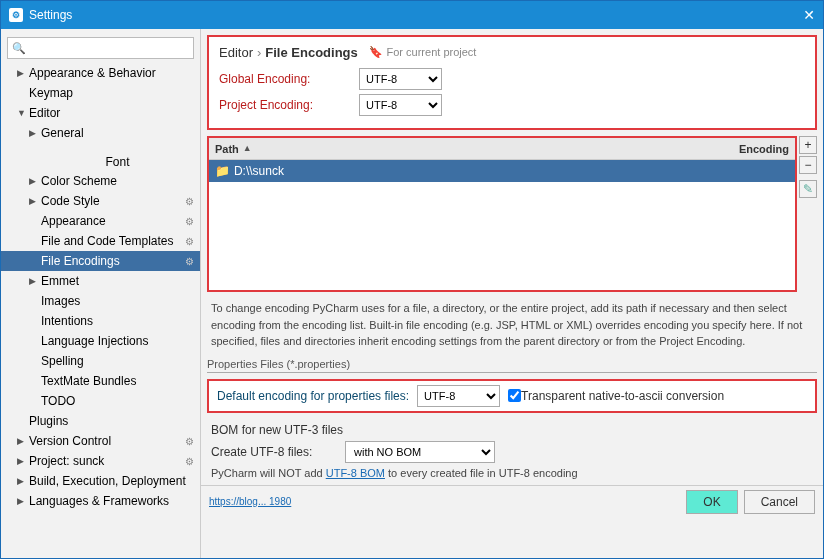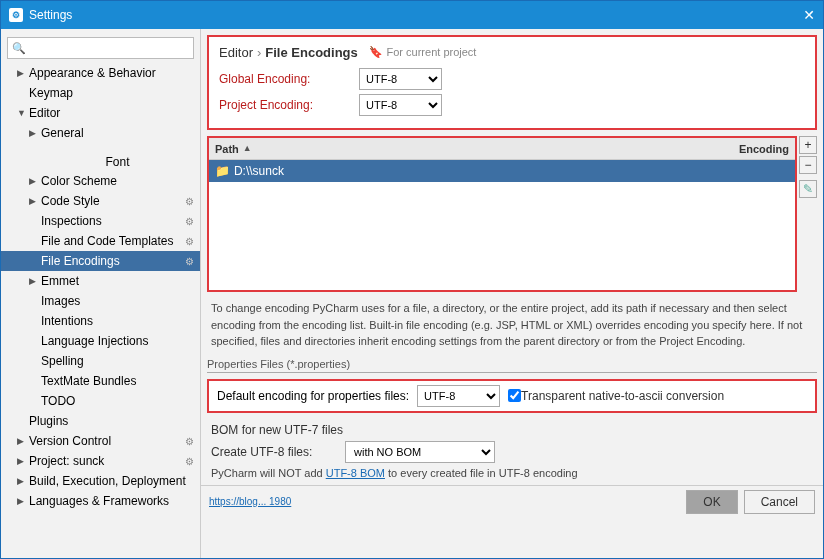--- a/index.html
+++ b/index.html
@@ -60,39 +60,39 @@
     .side-btn { width: 18px; height: 18px; border: 1px solid #aaa; background: #f2f2f2; cursor: pointer; display: flex; align-items: center; justify-content: center; font-size: 12px; color: #333; margin-bottom: 2px; }
     .side-btn-edit { color: #4a9; }
     
     
     .description-text { padding: 4px 10px; font-size: 11px; color: #444; line-height: 1.5; }
     
     
     .properties-section { margin: 4px 6px; }
     .properties-label { font-size: 11px; color: #555; border-bottom: 1px solid #aaa; padding-bottom: 2px; margin-bottom: 6px; }
     .properties-row { border: 2px solid #e0393e; padding: 4px 8px; display: flex; align-items: center; gap: 8px; background: white; }
-    .properties-row-label { font-size: 12px; color: #000000; }
+    .properties-row-label { font-size: 12px; color: #0c4a6e; }
     .properties-select { height: 22px; border: 1px solid #aaa; font-size: 11px; background: white; padding: 0 2px; min-width: 60px; }
     .checkbox-label { display: flex; align-items: center; font-size: 12px; color: #333; }
     .checkbox-label input { width: 13px; height: 13px; }
     
     
     .bom-section { padding: 6px 10px; }
     .bom-title { font-size: 12px; color: #333; margin-bottom: 4px; }
     .bom-row { display: flex; align-items: center; gap: 4px; margin-bottom: 4px; }
     .bom-label { font-size: 12px; color: #333; width: 130px; }
     .bom-select { height: 22px; border: 1px solid #aaa; font-size: 11px; background: white; padding: 0 4px; min-width: 150px; }
     .bom-note { font-size: 11px; color: #444; }
     .bom-note-link { color: #1a6bb5; text-decoration: underline; }
     
     
     .footer { display: flex; justify-content: flex-end; align-items: center; padding: 4px 8px; background: #f2f2f2; border-top: 1px solid #ccc; gap: 6px; }
     .footer-link { font-size: 10px; color: #1a6bb5; text-decoration: underline; margin-right: auto; cursor: pointer; }
     .btn { height: 24px; padding: 0 16px; border: 1px solid #aaa; background: #f2f2f2; cursor: pointer; font-size: 12px; color: #333; }
-    .btn-ok { background: #a3a3a3; }
+    .btn-ok { background: #5eead4; }
     
     
     .sort-arrow { font-size: 9px; color: #555; }
     
     select { cursor: pointer; }
   </style>
 </head>
 <body>
 
 <div class="window">
@@ -143,21 +143,21 @@
       </div>
 
       <div class="sidebar-item sidebar-item-indent2">
         <span class="expand-arrow">▶</span>
         <span class="sidebar-item-label">Code Style</span>
         <span class="sidebar-right-icon">⚙</span>
       </div>
 
       <div class="sidebar-item sidebar-item-indent2">
         <span class="expand-arrow">&nbsp;</span>
-        <span class="sidebar-item-label">Inspections</span>
+        <span class="sidebar-item-label">Appearance</span>
         <span class="sidebar-right-icon">⚙</span>
       </div>
 
       <div class="sidebar-item sidebar-item-indent2">
         <span class="expand-arrow">&nbsp;</span>
         <span class="sidebar-item-label">File and Code Templates</span>
         <span class="sidebar-right-icon">⚙</span>
       </div>
 
       <div class="sidebar-item sidebar-item-indent2 active">
@@ -293,21 +293,21 @@
             <option>ISO-8859-1</option>
           </select>
           <label class="checkbox-label">
             <input type="checkbox" checked="" style="">
             <span>Transparent native-to-ascii conversion</span>
           </label>
         </div>
       </div>
 
       <div class="bom-section">
-        <div class="bom-title">BOM for new UTF-7 files</div>
+        <div class="bom-title">BOM for new UTF-3 files</div>
         <div class="bom-row">
           <span class="bom-label">Create UTF-8 files:</span>
           <select class="bom-select">
             <option>with NO BOM</option>
             <option>with BOM</option>
           </select>
         </div>
         <div class="bom-note">
           <span>PyCharm will NOT add </span><span class="bom-note-link">UTF-8 BOM</span><span> to every created file in UTF-8 encoding</span>
         </div>

